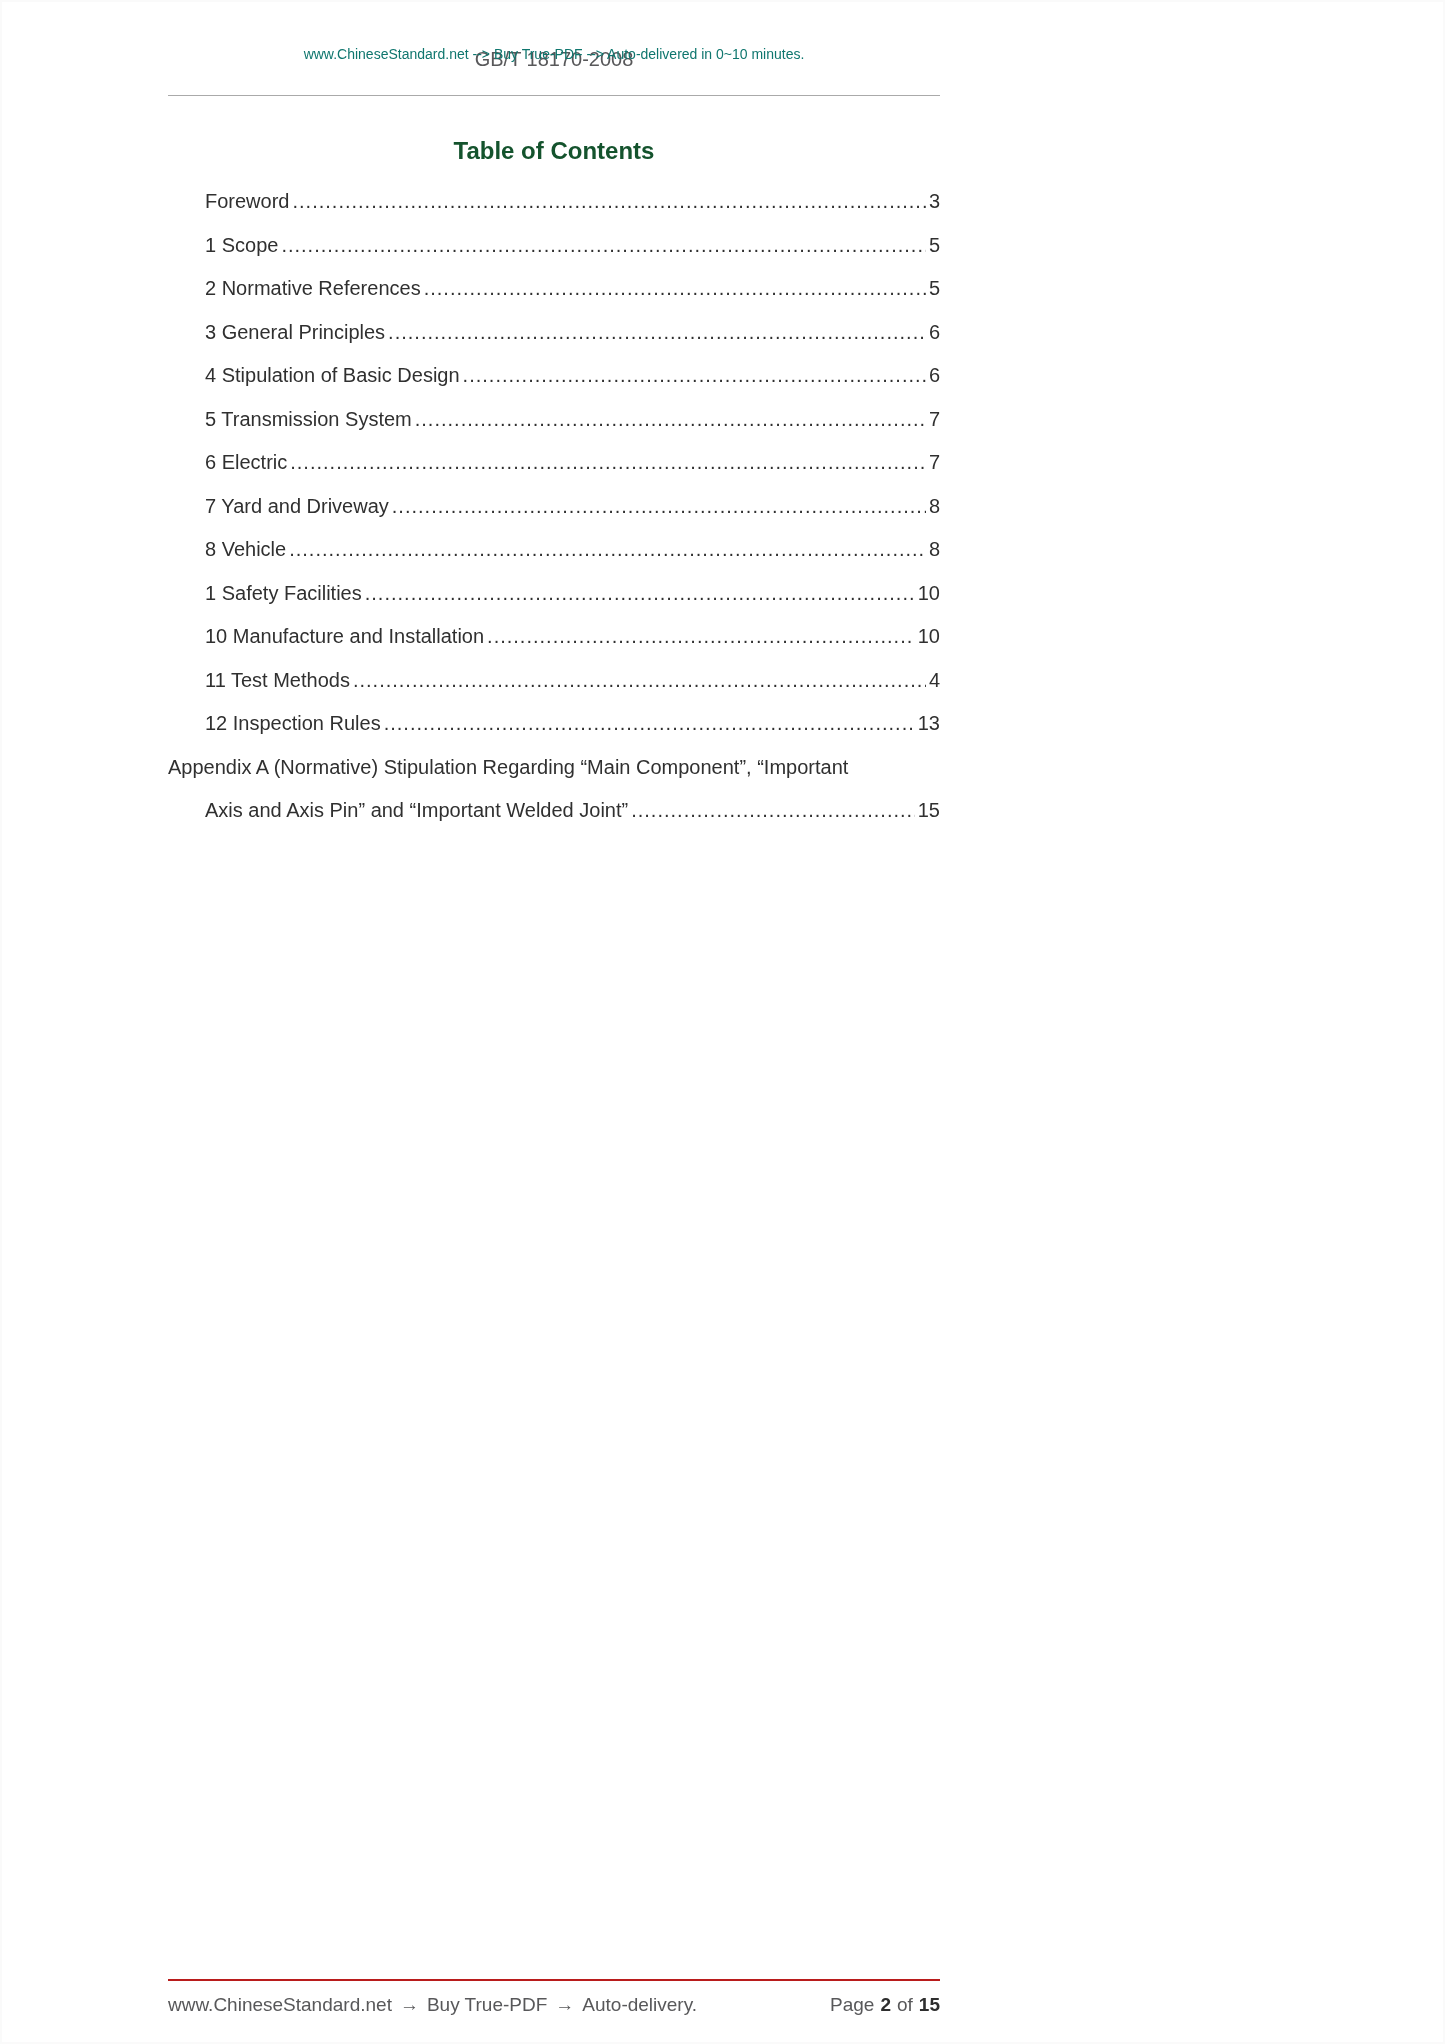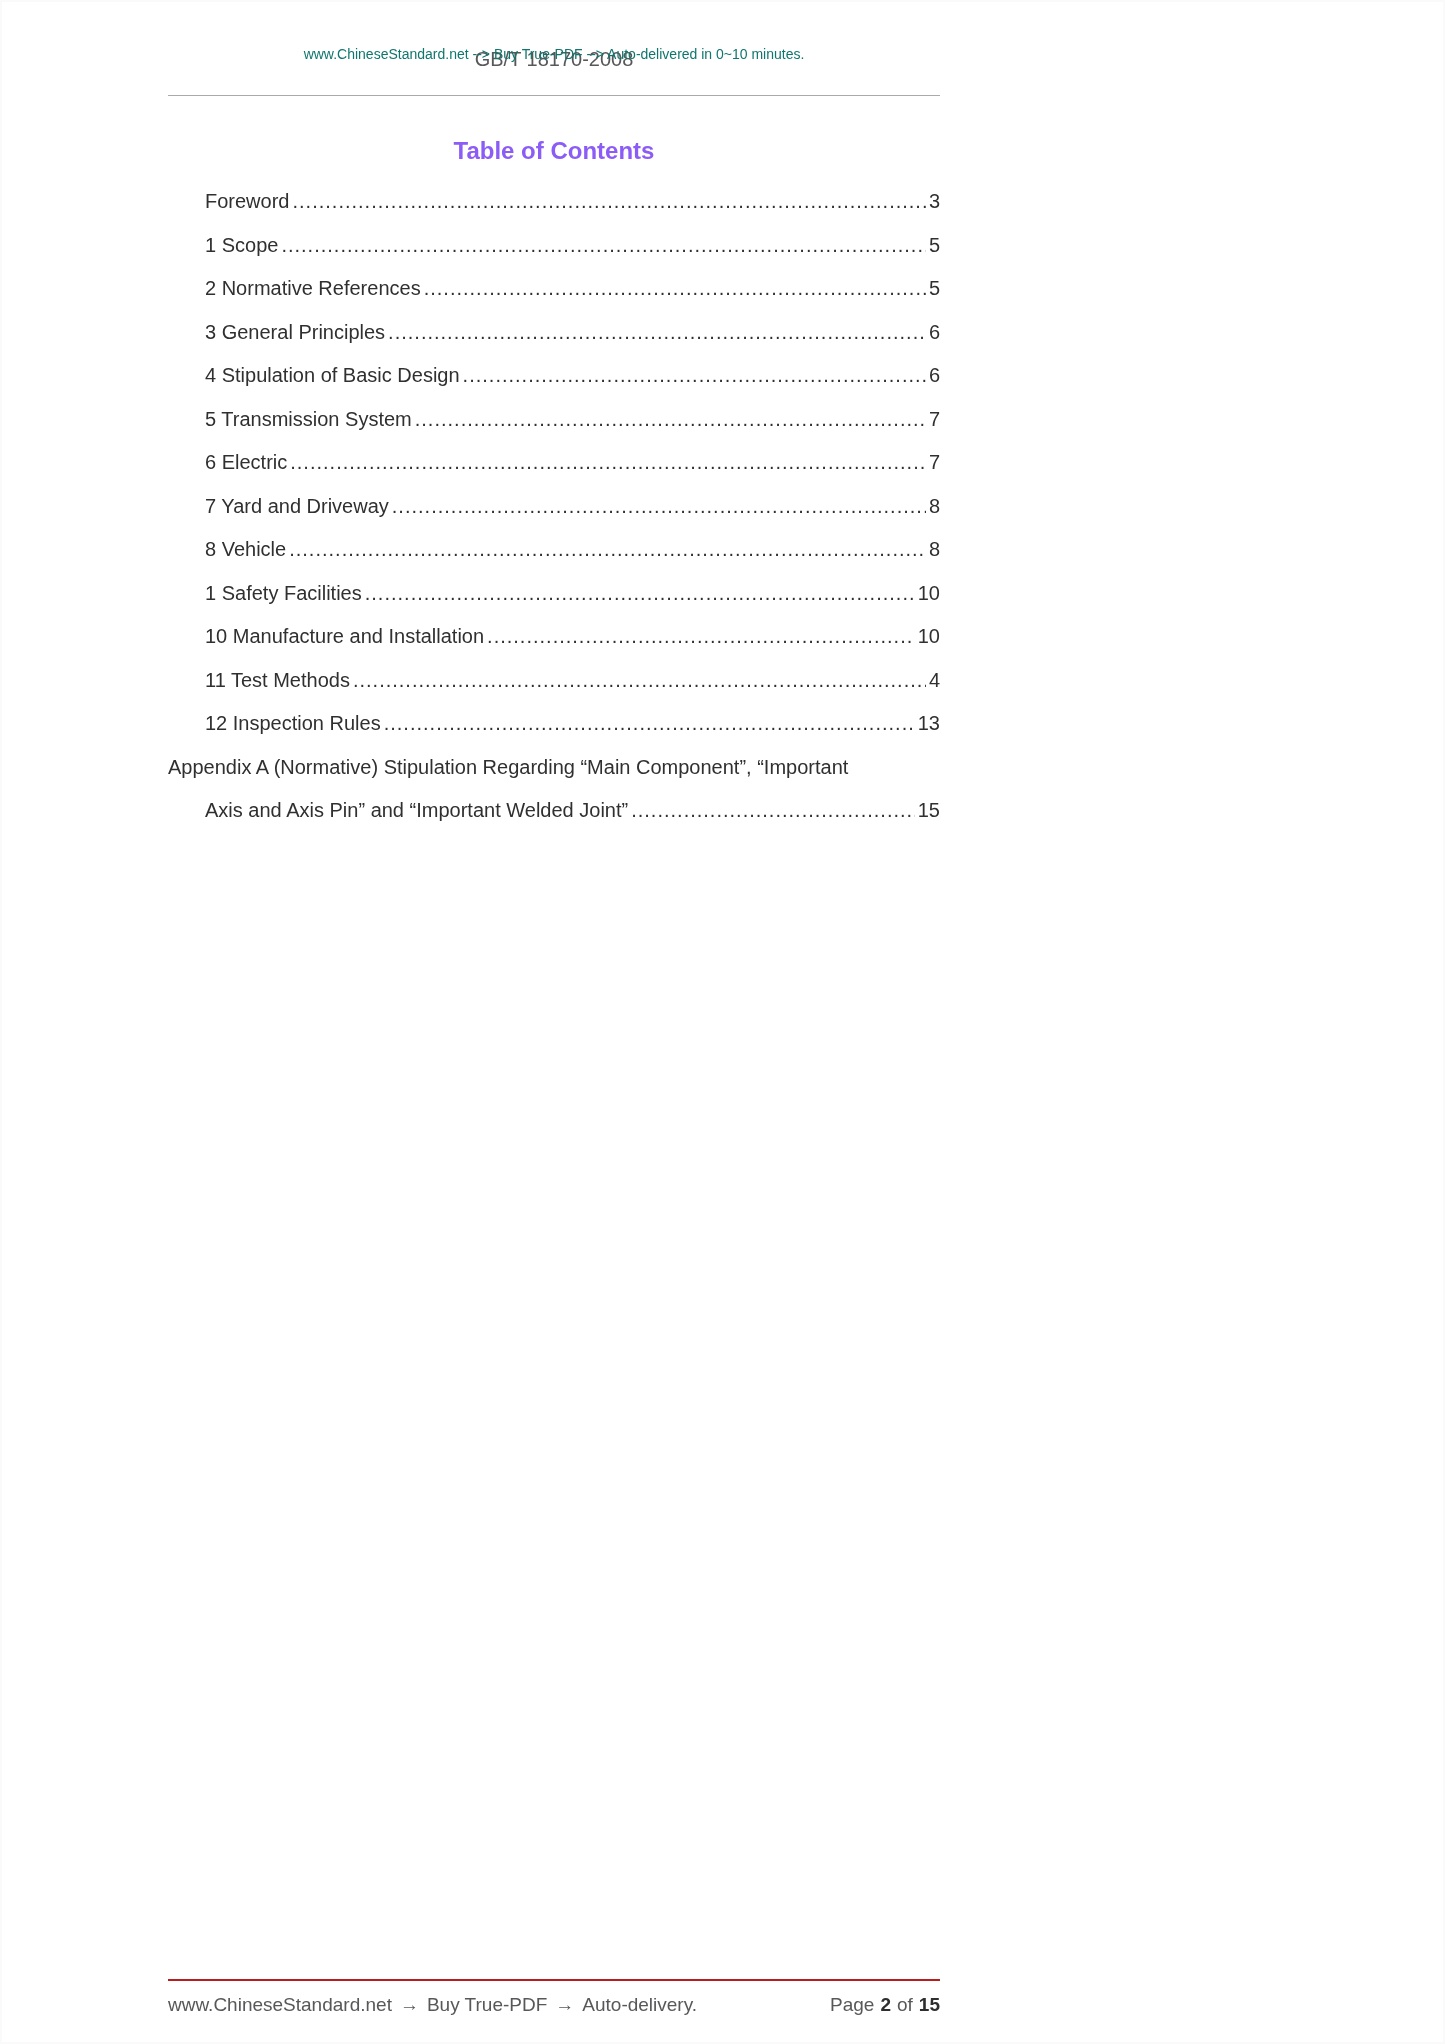--- a/index.html
+++ b/index.html
@@ -45,21 +45,21 @@
     transform: translateX(-50%);
     white-space: nowrap;
     font-size: 20px;
     color: #58585a;
   }
   
   .toc-title {
     text-align: center;
     font-size: 24px;
     font-weight: bold;
-    color: #8b5cf6;
+    color: #14532d;
     margin: 40px 0 0 0;
     line-height: 30px;
   }
   
   .toc {
     margin-top: 14px;
     font-size: 20px;
     color: #303030;
   }
   .toc-row {

